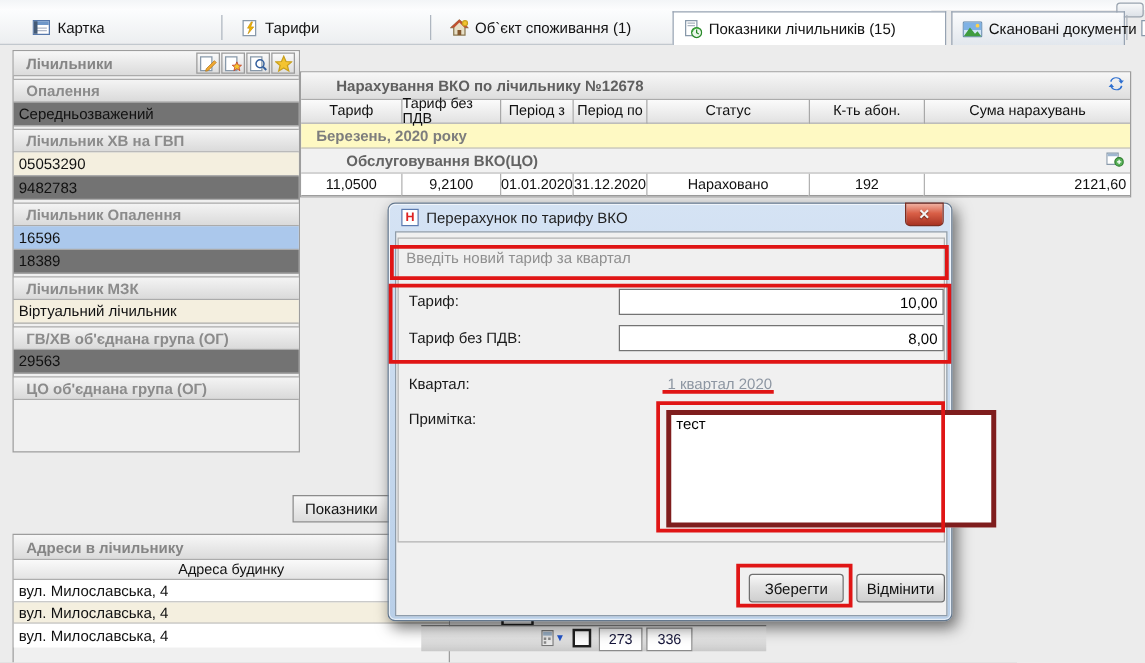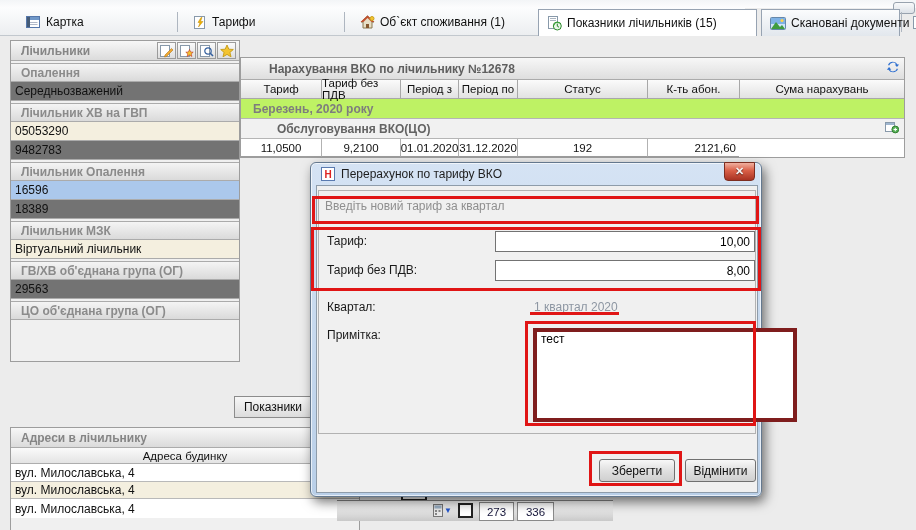--- a/index.html
+++ b/index.html
@@ -36,21 +36,21 @@
   .s-item.cream{background:#f4efdf}
   .s-item.sel{background:#abc8ec}
 
   
   .t-title{height:22px;background:linear-gradient(#f7f7f7,#dedede);border-bottom:1px solid #ababab;
            color:#5f5f5f;font-weight:bold;display:flex;align-items:center;padding:0 4px 0 28px}
   .t-grid{display:grid;grid-template-columns:80px 79px 58px 59px 130px 92px 1fr}
   .t-c{height:19px;border-left:1px solid #a8a8a8;border-bottom:1px solid #a8a8a8;
        background:linear-gradient(#fbfbfb,#e2e2e2);display:flex;align-items:center;justify-content:center;font-size:11.5px}
   .t-c:first-child{border-left:none}
-  .t-group{height:20px;background:#bef264;border-bottom:1px solid #b5b5b5;color:#7d7d7d;font-weight:bold;
+  .t-group{height:20px;background:#fef9c3;border-bottom:1px solid #b5b5b5;color:#7d7d7d;font-weight:bold;
            display:flex;align-items:center;padding-left:12px}
   .t-sub{height:20px;background:#f1f1f1;border-bottom:1px solid #b5b5b5;color:#636363;font-weight:bold;
          display:flex;align-items:center;padding:0 5px 0 36px}
   .t-d{height:18px;background:#fff;border-left:1px solid #b2b2b2;border-bottom:1px solid #9d9d9d;
        display:flex;align-items:center;justify-content:center;font-size:11.5px}
   .t-d:first-child{border-left:none}
   .t-d.r{justify-content:flex-end;padding-right:3px}
 
   
   .readings-btn{position:absolute;left:234px;top:396px;width:78px;height:22px;border:1px solid #8c8c8c;
@@ -264,20 +264,21 @@
             <circle cx="10.3" cy="9.5" r="3.4" fill="#58b058" stroke="#2f7f2f"></circle>
             <path d="M8.6 9.5h3.4M10.3 7.8v3.4" stroke="#fff"></path>
           </svg>
       </span>
     </div>
     <div class="t-grid">
       <div class="t-d">11,0500</div>
       <div class="t-d">9,2100</div>
       <div class="t-d">01.01.2020</div>
       <div class="t-d">31.12.2020</div>
+      <div class="t-d">Нараховано</div>
       <div class="t-d">192</div>
       <div class="t-d r">2121,60</div>
     </div>
   </div>
 
   <div class="readings-btn">
     <span>Показники</span>
   </div>
 
   <div class="panel" style="left:10px;top:427px;width:350px;height:120px">

